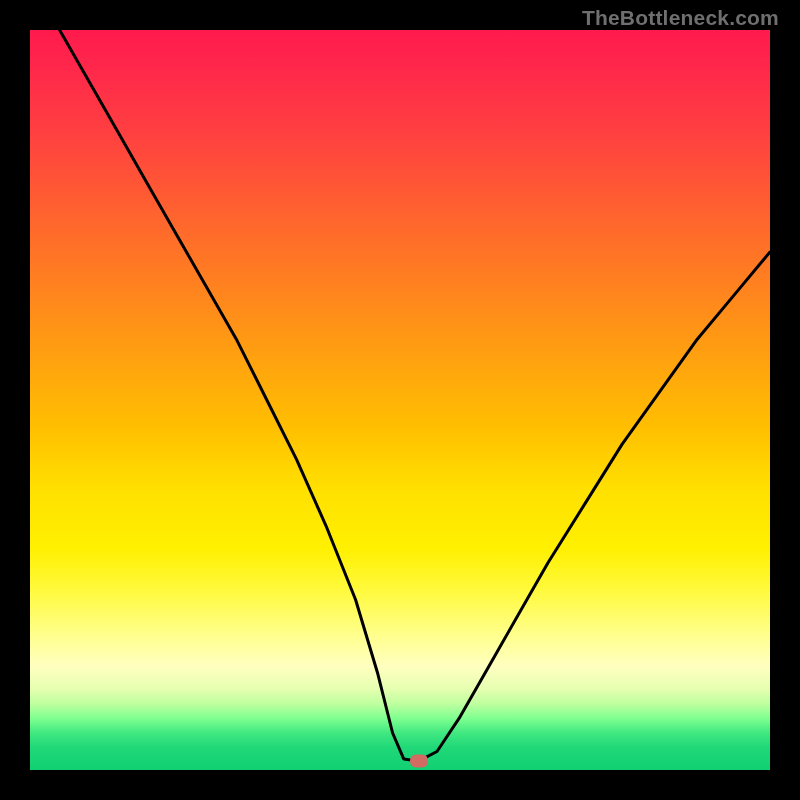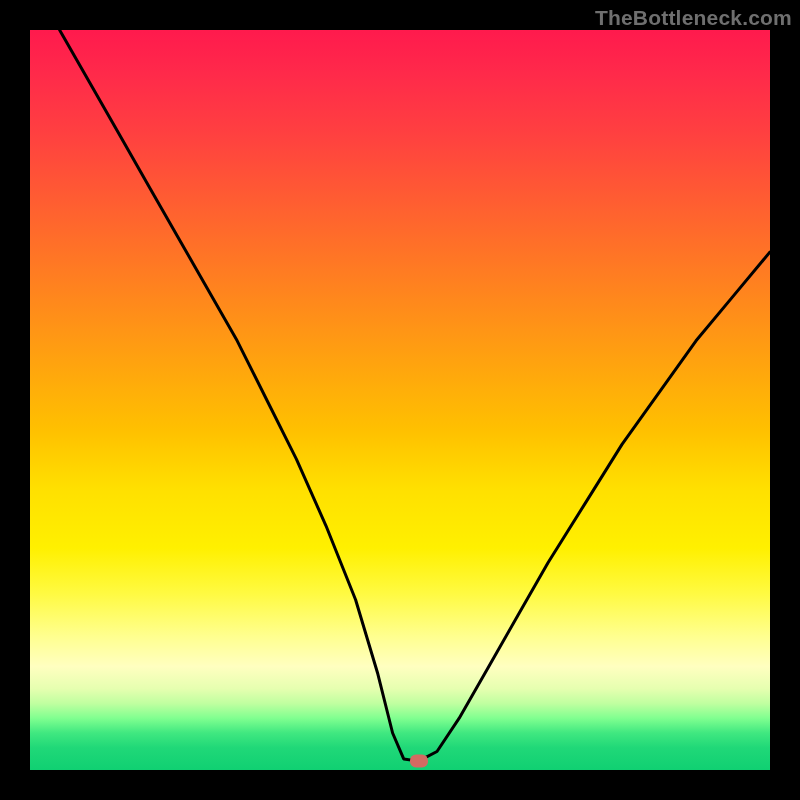--- a/index.html
+++ b/index.html
@@ -33,21 +33,21 @@
       #e6ffb0 89%,
       #c0ffa0 91%,
       #80ff90 93%,
       #40e880 95%,
       #20d878 97%,
       #10d072 100%);
   }
   .watermark {
     position: absolute;
     top: 6px;
-    right: 8px;
+    right: 21px;
     font-size: 21px;
     font-weight: bold;
     color: #6f6f6f;
     font-family: Arial, sans-serif;
     letter-spacing: 0.2px;
   }
   .curve-svg {
     position: absolute;
     left: 0;
     top: 0;

